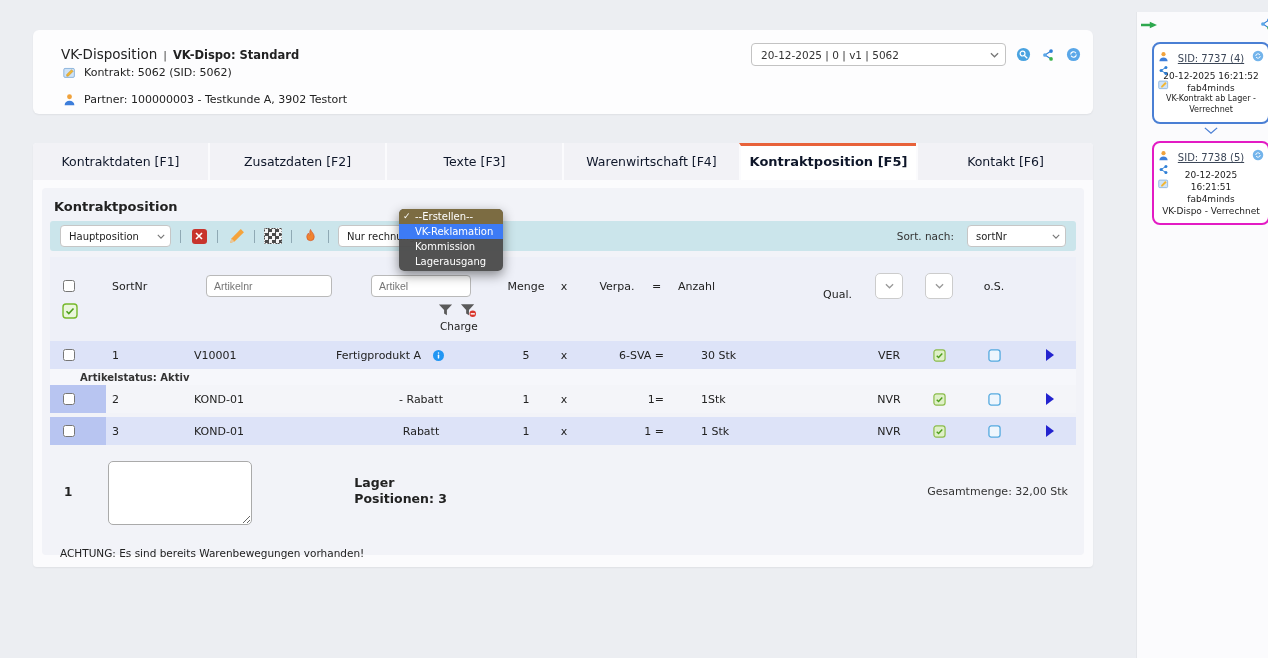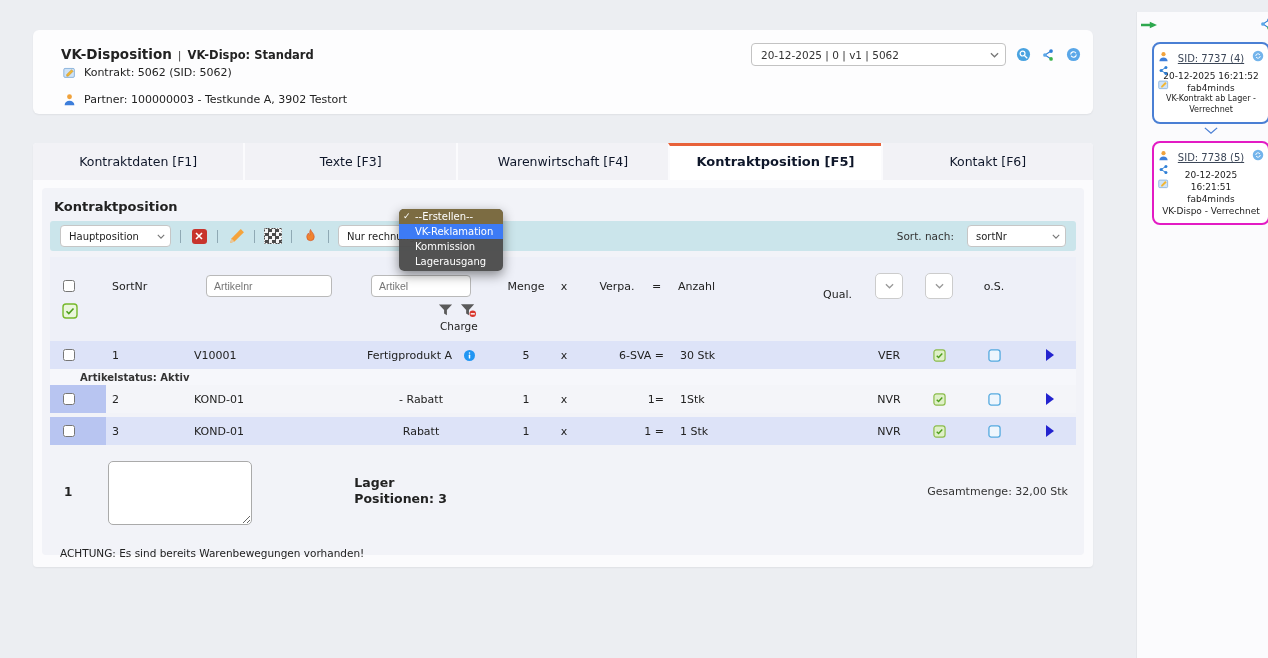--- a/index.html
+++ b/index.html
@@ -6,21 +6,21 @@
   body{
     width:1268px;height:658px;position:relative;overflow:hidden;
     background:#eceef2;
     font-family:"DejaVu Sans","Liberation Sans",sans-serif;
     color:#222;font-size:11px;
   }
   svg{display:block}
   
   .header-card{position:absolute;left:33px;top:30px;width:1060px;height:84px;background:#fdfdfe;border-radius:6px;box-shadow:0 1px 2px rgba(0,0,0,.06);}
   .title-row{position:absolute;left:28px;top:16px;display:flex;align-items:baseline;gap:6px;}
-  .title-row .t1{font-size:13.5px;font-weight:bold;}
+  .title-row .t1{font-size:13.5px;font-weight:normal;}
   .title-row .tdiv{font-size:11px;color:#444;}
   .title-row .t2{font-size:11.5px;font-weight:bold;}
   .meta-line{position:absolute;left:28px;display:flex;align-items:center;gap:7px;font-size:11px;}
   .meta-line.k{top:34px}.meta-line.p{top:61px}
   .ver-group{position:absolute;right:12px;top:13px;display:flex;align-items:center;gap:9px;}
   .ver-select{width:238px;height:21px;border:1px solid #c3c3c3;border-radius:4px;background:#fff;display:flex;align-items:center;justify-content:space-between;padding:0 6px 0 9px;font-size:10.5px;color:#333;}
   .icon-btn{width:16px;height:16px;display:flex;align-items:center;justify-content:center;cursor:pointer;}
   
   .panel{position:absolute;left:33px;top:143px;width:1060px;height:424px;background:#fbfbfd;border-radius:4px;box-shadow:0 1px 2px rgba(0,0,0,.06);}
   .tabs{display:flex;height:37px;background:#f2f2f6;border-radius:4px 4px 0 0;overflow:hidden;}
@@ -59,27 +59,27 @@
   .qual-h{text-align:right;padding-right:12px;transform:translateY(8px);}
   .mini-select{width:26px;height:24px;background:#fff;border:1px solid #ccc;border-radius:5px;display:flex;align-items:center;justify-content:center;justify-self:center;cursor:pointer;}
   .filters{grid-column:4;display:flex;flex-direction:column;align-items:flex-start;padding-left:30px;}
   .funnels{display:flex;gap:7px;align-items:flex-start;}
   .charge-l{font-size:10.5px;margin-top:2px;padding-left:2px;}
   .selall{grid-column:1;padding-left:12px;}
   .drow{height:28px;}
   .row-blue{background:#dde3f8;}
   .row-light{background:#f4f5f9;}
   .verpa-v{grid-column:7/9;text-align:right;padding-right:14px;}
-  .ges-v{padding-left:2px;}
+  .ges-v{padding-left:2px;margin-left:21px;}
   .qual-v{text-align:center;}
   .ico-c{display:flex;justify-content:center;}
   .arrow-c{display:flex;justify-content:center;}
   .status-strip{height:16px;background:#f6f7fb;font-size:10px;color:#333;display:flex;align-items:center;padding-left:30px;font-weight:bold;}
   .rgap{height:4px;}
-  .art-wrap{display:flex;align-items:center;justify-content:center;gap:12px;}
+  .art-wrap{display:flex;align-items:center;justify-content:flex-start;gap:12px;}
   
   .foot{display:flex;align-items:flex-start;margin:16px 16px 0 22px;}
   .page-no{font-weight:bold;font-size:12px;margin-top:24px;}
   .note-ta{margin-left:36px;width:138px;height:58px;border:1px solid #aaa;border-radius:5px;background:#fff;resize:both;font-family:inherit;}
   .anz{margin-left:102px;margin-top:14px;font-weight:bold;font-size:12.5px;line-height:1.3;}
   .gesamt{margin-left:auto;margin-top:24px;font-size:11px;color:#333;}
   .warn{margin:22px 0 0 18px;font-size:10.5px;color:#222;}
   
   .menu{position:absolute;left:399px;top:209px;z-index:60;background:rgba(76,76,76,.97);border-radius:5px;box-shadow:0 4px 12px rgba(0,0,0,.45);font-size:10px;color:#fff;padding-bottom:2px;min-width:76px;}
   .mi{padding:2px 10px 2px 16px;position:relative;white-space:nowrap;cursor:pointer;}
@@ -155,20 +155,21 @@
           <circle cx="8" cy="8" r="7" fill="#5aa7e8"></circle>
           <path d="M5 8a3 3 0 015.6-1.4M11 8a3 3 0 01-5.6 1.4" stroke="#fff" stroke-width="1.2" fill="none"></path>
         </svg>
     </span>
   </div>
 </div>
 
 <div class="panel">
   <div class="tabs">
     <div class="tab">Kontraktdaten [F1]</div>
+    <div class="tab">Zusatzdaten [F2]</div>
     <div class="tab">Texte [F3]</div>
     <div class="tab">Warenwirtschaft [F4]</div>
     <div class="tab active">Kontraktposition [F5]</div>
     <div class="tab">Kontakt [F6]</div>
   </div>
 
   <div class="section">
     <div class="section-inner">
       <h3 class="sec-title">Kontraktposition</h3>
 

